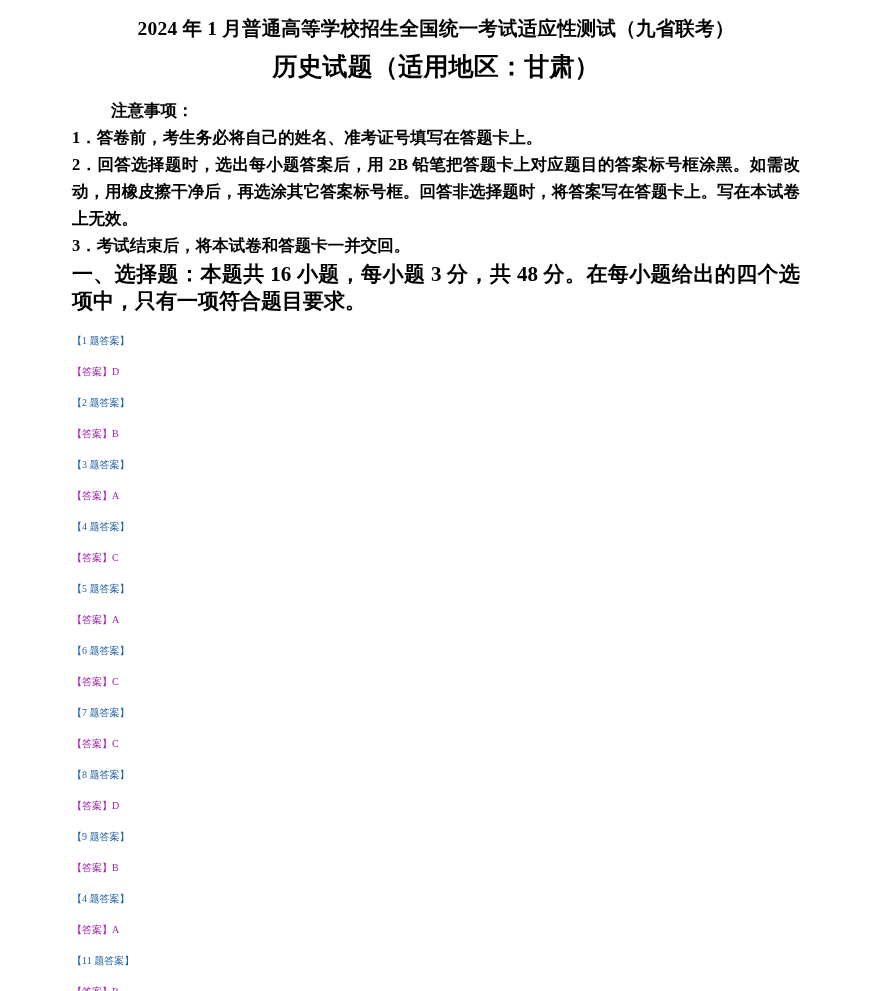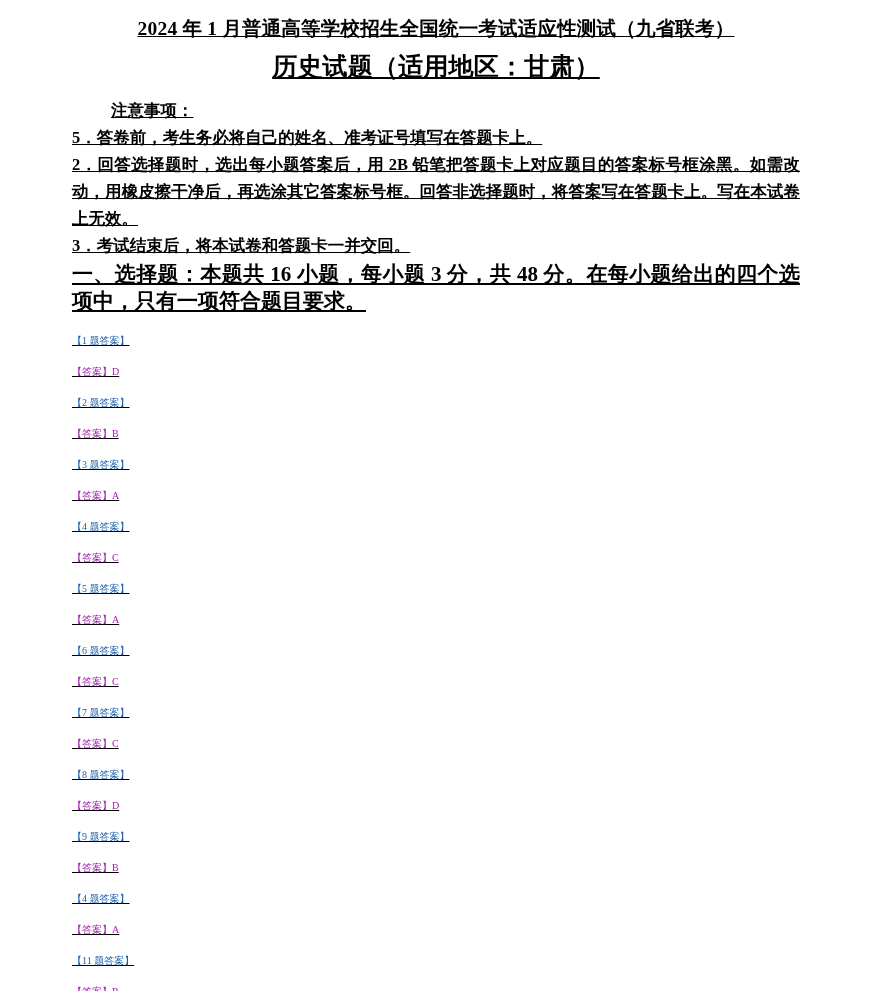--- a/index.html
+++ b/index.html
@@ -13,21 +13,20 @@
     font-family: "Liberation Serif", "DejaVu Serif", serif;
     color: #000000;
     overflow: hidden;
   }
   .page {
     width: 872px;
     height: 991px;
     box-sizing: border-box;
     padding: 14px 72px 0 72px;
     position: relative;
-    text-decoration: underline;
   }
   .title-line {
     text-align: center;
     font-weight: bold;
     font-size: 19.5px;
     line-height: 30px;
     letter-spacing: 0.2px;
     white-space: nowrap;
   }
   .title-line.second {
@@ -73,21 +72,21 @@
 </head>
 <body>
 
 <div class="page">
 
   <div class="title-line">2024 年 1 月普通高等学校招生全国统一考试适应性测试（九省联考）</div>
   <div class="title-line second">历史试题（适用地区：甘肃）</div>
 
   <div class="notice-head">注意事项：</div>
 
-  <div class="notice-item">5．答卷前，考生务必将自己的姓名、准考证号填写在答题卡上。</div>
+  <div class="notice-item">1．答卷前，考生务必将自己的姓名、准考证号填写在答题卡上。</div>
   <div class="notice-item">2．回答选择题时，选出每小题答案后，用 2B 铅笔把答题卡上对应题目的答案标号框涂黑。如需改动，用橡皮擦干净后，再选涂其它答案标号框。回答非选择题时，将答案写在答题卡上。写在本试卷上无效。</div>
   <div class="notice-item">3．考试结束后，将本试卷和答题卡一并交回。</div>
 
   <div class="section-head">一、选择题：本题共 16 小题，每小题 3 分，共 48 分。在每小题给出的四个选项中，只有一项符合题目要求。</div>
 
   <div class="answers">
     <div class="ans-row qlabel">【1 题答案】</div>
     <div class="ans-row alabel">【答案】D</div>
 
     <div class="ans-row qlabel">【2 题答案】</div>

